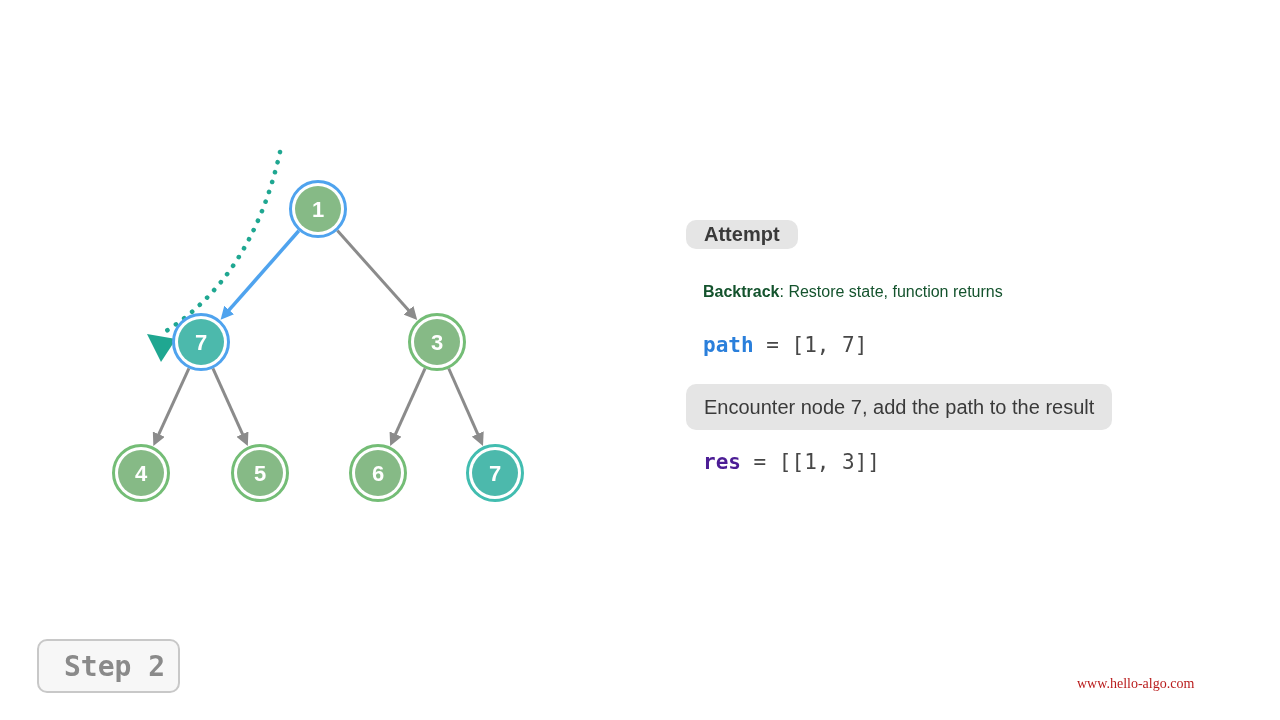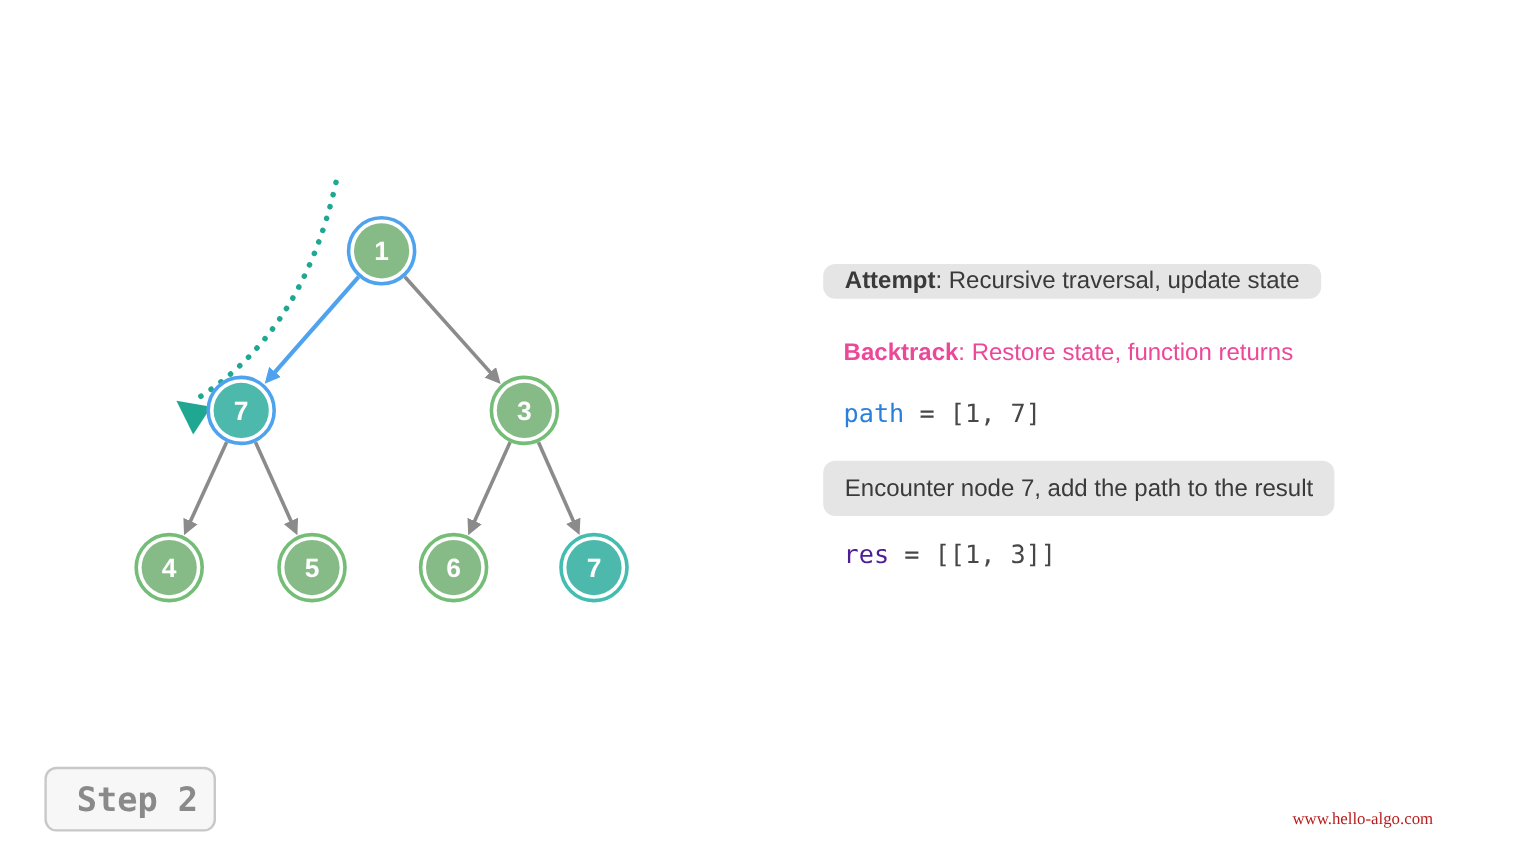--- a/index.html
+++ b/index.html
@@ -21,32 +21,32 @@
     padding: 0 18px;
     background: #e5e5e5;
     border-radius: 10px;
     font-size: 20px;
     color: #3a3a3a;
     white-space: pre;
     box-sizing: border-box;
   }
   .plain-line {
     position: absolute;
-    font-size: 20px;
-    color: #ec4899;
+    font-size: 16px;
+    color: #14532d;
     white-space: pre;
   }
   .code-line {
     position: absolute;
     font-family: "DejaVu Sans Mono", monospace;
     font-size: 21px;
     color: #474747;
     white-space: pre;
   }
-  .code-name { font-weight: normal; }
+  .code-name { font-weight: bold; }
   .code-name.blue { color: #2a7fdb; }
   .code-name.teal { color: #4c1d95; }
 
   .step-box {
     position: absolute;
     left: 37px;
     top: 639px;
     width: 143px;
     height: 54px;
     background: #f7f7f7;
@@ -125,21 +125,21 @@
         <circle cx="378" cy="473" r="23" fill="#86ba86"></circle>
         <text x="378" y="473" dy="0.36em" text-anchor="middle" fill="#ffffff" font-size="22" font-weight="bold" font-family="&quot;Liberation Sans&quot;, sans-serif">6</text>
       </g>
       <g>
         <circle cx="495" cy="473" r="27.5" fill="#ffffff" stroke="#42bdb0" stroke-width="3"></circle>
         <circle cx="495" cy="473" r="23" fill="#4cb9ac"></circle>
         <text x="495" y="473" dy="0.36em" text-anchor="middle" fill="#ffffff" font-size="22" font-weight="bold" font-family="&quot;Liberation Sans&quot;, sans-serif">7</text>
       </g>
     </svg>
 
-  <div class="callout" style="left:686px; top:220px;"><b>Attempt</b><span>: Recursive traversal, update state</span></div>
+  <div class="callout" style="left:686px; top:220px;"><b>Attempt</b></div>
 
   <div class="plain-line" style="left:703px; top:283px;"><b>Backtrack</b><span>: Restore state, function returns</span></div>
 
   <div class="code-line" style="left:703px; top:333px;"><span class="code-name blue">path</span><span> = [1, 7]</span></div>
 
   <div class="callout" style="left:686px; top:384px; height:46px;"><span>Encounter node 7, add the path to the result</span></div>
 
   <div class="code-line" style="left:703px; top:450px;"><span class="code-name teal">res</span><span> = [[1, 3]]</span></div>
 
   <div class="step-box"><span>Step 2</span></div>

